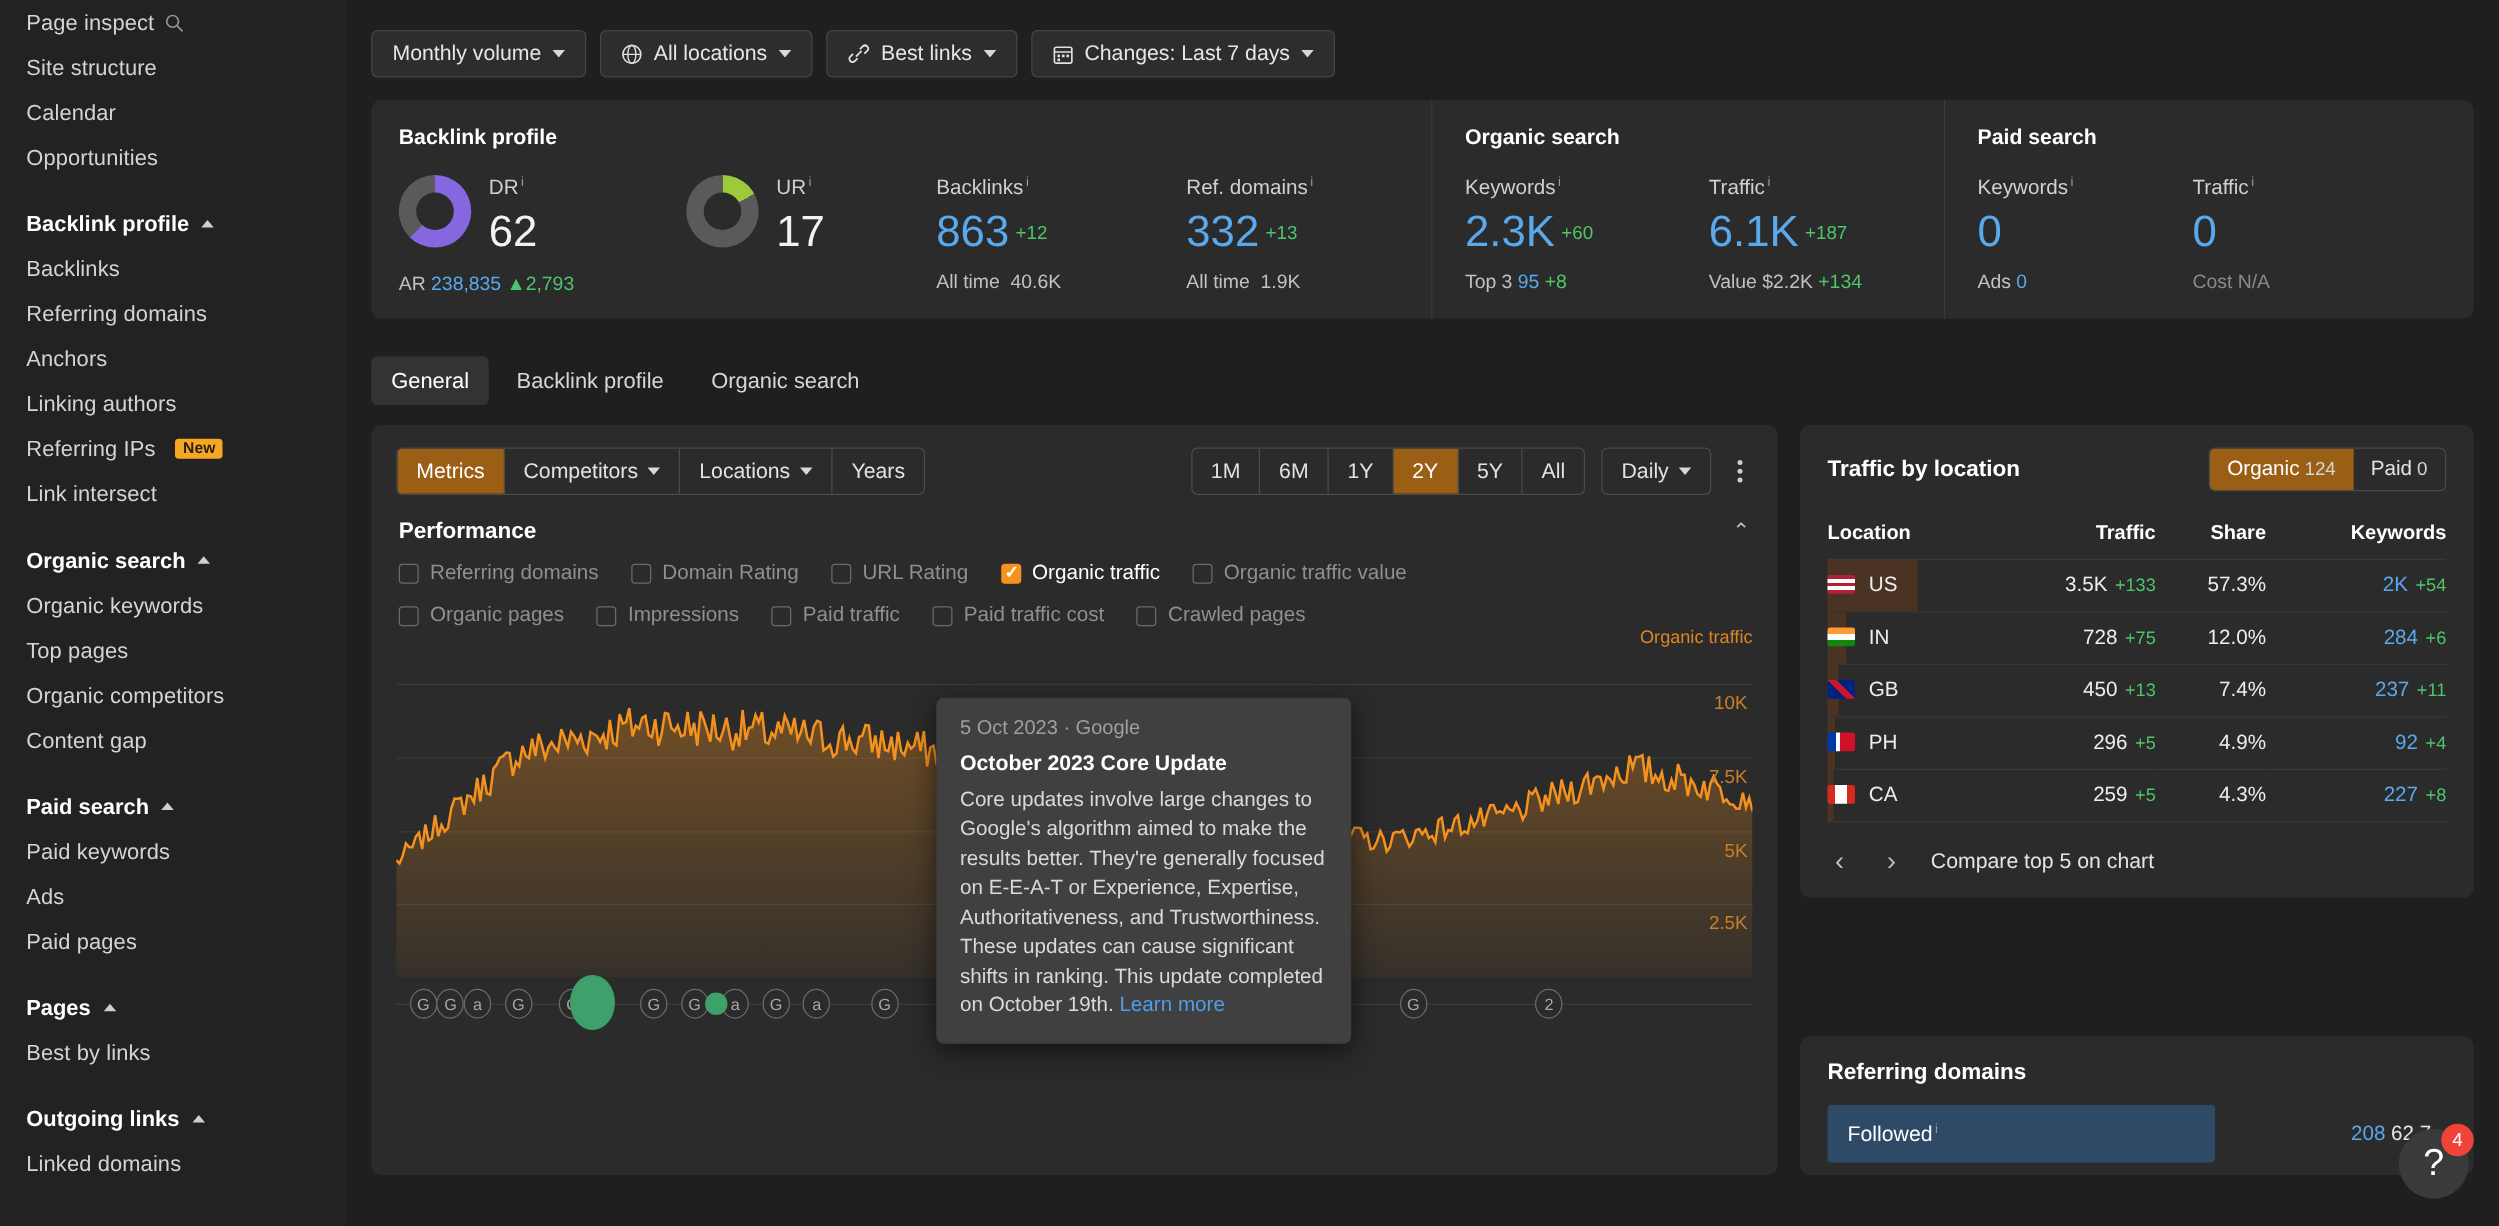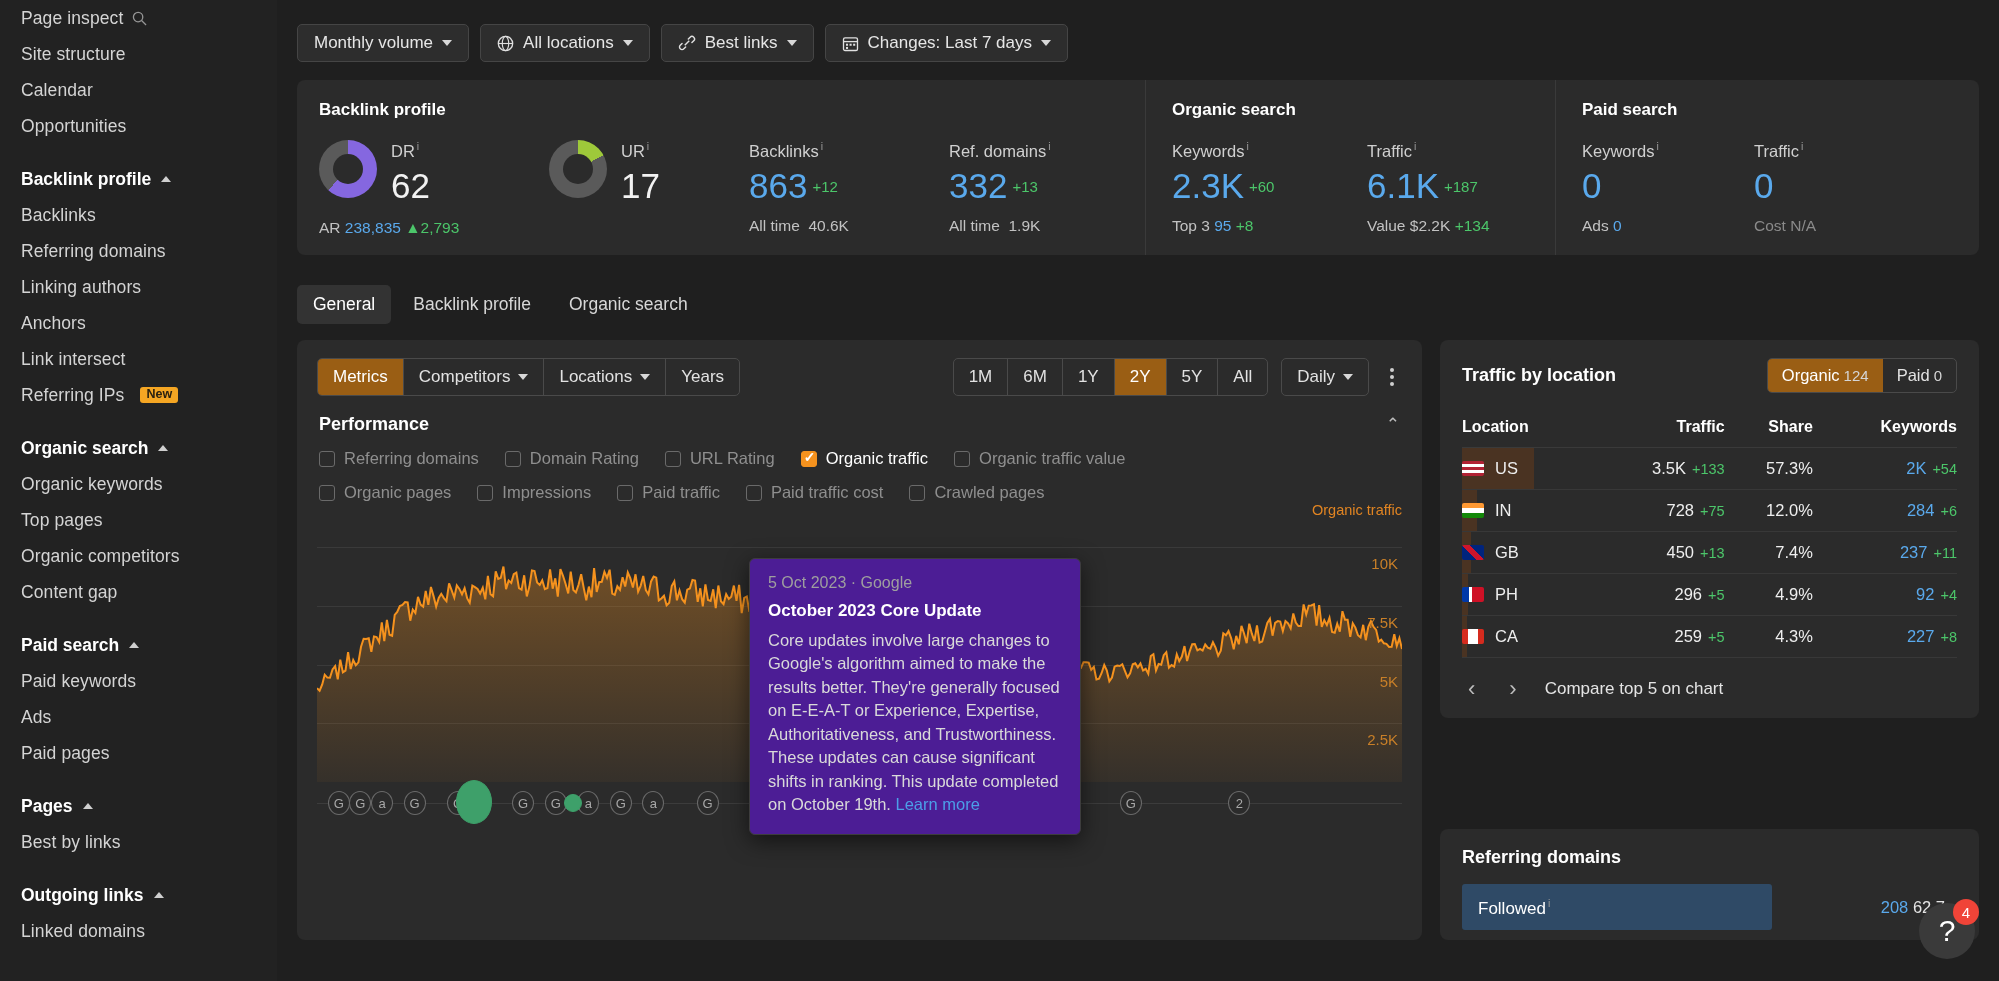--- a/index.html
+++ b/index.html
@@ -137,21 +137,21 @@
     position: absolute; bottom: -3px; width: 22px; height: 24px; border-radius: 50%;
     border: 1px solid #6a6a6a; color: #a8a8a8; font-size: 13px;
     display: flex; align-items: center; justify-content: center; background: #2b2b2b;
     transform: translateX(-50%);
   }
   .mk.green { background: #3ea06a; border-color: #3ea06a; color: #fff; }
 
   
   .tooltip {
     position: absolute; left: 452px; top: 218px; width: 332px;
-    background: #4c1d95; border: 1px solid #3d3d3d; border-radius: 6px;
+    background: #404040; border: 1px solid #3d3d3d; border-radius: 6px;
     padding: 15px 18px 18px 18px; z-index: 40;
     box-shadow: 0 6px 22px rgba(0,0,0,.55);
   }
   .tt-meta { font-size: 16px; color: #9f9f9f; margin-bottom: 9px; }
   .tt-title { font-size: 17px; font-weight: bold; color: #ffffff; margin-bottom: 8px; }
   .tt-body { font-size: 16.5px; line-height: 1.42; color: #d9d9d9; }
   .tt-link { color: #4c9ee8; cursor: pointer; }
 
   
   .panel { background: #2b2b2b; border-radius: 8px; padding: 18px 22px 16px 22px; }
@@ -225,32 +225,32 @@
       <span>Backlink profile</span>
       <span class="caret-up"></span>
     </div>
     <div class="nav-item">
         <span>Backlinks</span>
       </div>
     <div class="nav-item">
         <span>Referring domains</span>
       </div>
     <div class="nav-item">
+        <span>Anchors</span>
+      </div>
+    <div class="nav-item">
         <span>Linking authors</span>
-      </div>
-    <div class="nav-item">
-        <span>Anchors</span>
-      </div>
-    <div class="nav-item">
-        <span>Link intersect</span>
       </div>
     <div class="nav-item">
       <span>Referring IPs</span>
       <span class="badge-new">New</span>
     </div>
+    <div class="nav-item">
+        <span>Link intersect</span>
+      </div>
 
     <div class="nav-group">
       <span>Organic search</span>
       <span class="caret-up"></span>
     </div>
     <div class="nav-item">
         <span>Organic keywords</span>
       </div>
     <div class="nav-item">
         <span>Top pages</span>

